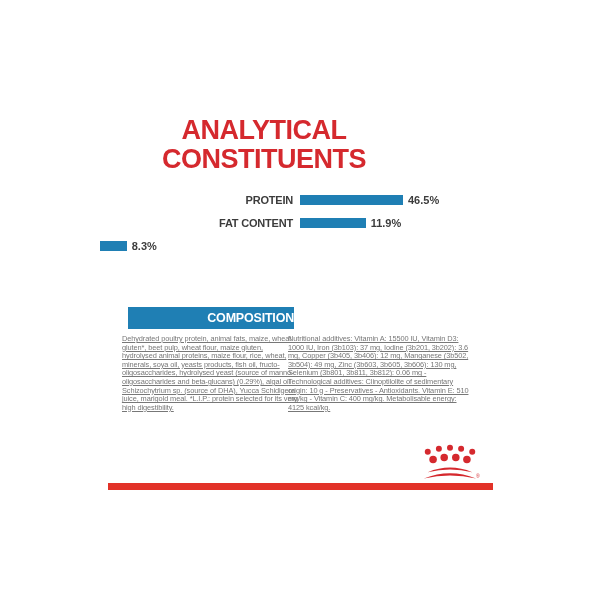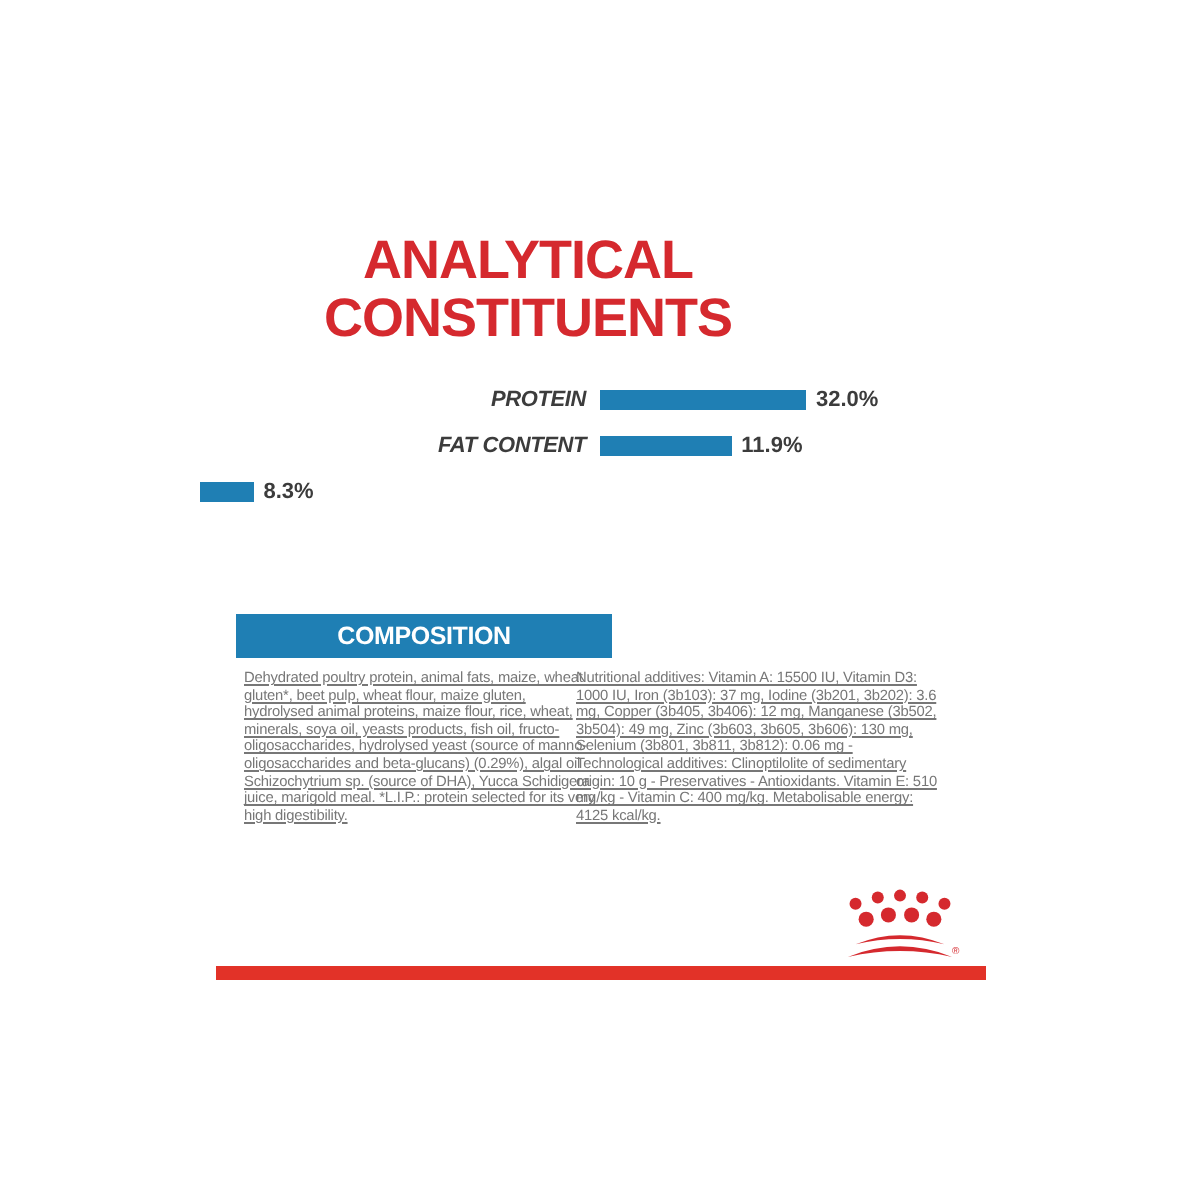--- a/index.html
+++ b/index.html
@@ -5,27 +5,27 @@
   html,body{margin:0;padding:0;background:#fff;}
   #page{position:relative;width:600px;height:600px;background:#fff;overflow:hidden;
         font-family:"Liberation Sans", sans-serif;}
   
   .title{position:absolute;left:0;top:116px;width:528px;text-align:center;
          color:var(--red);font-weight:bold;font-size:27px;line-height:29px;letter-spacing:-.5px;}
   
   .chart{position:absolute;left:100px;top:188px;}
   .crow{display:flex;align-items:center;height:23px;}
   .clabel{display:inline-block;width:193px;text-align:right;padding-right:7px;
-          font-size:11px;font-weight:bold;color:var(--label_dark);letter-spacing:-.2px;white-space:nowrap;font-style:italic;}
+          font-size:11px;font-weight:bold;color:var(--label_dark);letter-spacing:-.2px;white-space:nowrap;}
   .cbar{display:inline-block;height:10px;background:var(--blue);}
   .cval{font-size:11px;font-weight:bold;color:var(--label_dark);margin-left:5px;white-space:nowrap;}
   
   .sechdr{position:absolute;top:307px;height:22px;background:var(--blue);color:#fff;
           font-weight:bold;font-size:12.5px;line-height:22px;text-align:center;letter-spacing:-.2px;}
-  .hdr-comp{left:118px;width:188px;}
+  .hdr-comp{left:128px;width:166px;text-align:right;}
   .hdr-add{left:305px;width:173px;}
   
   .para{position:absolute;top:335px;font-size:7.4px;line-height:8.6px;color:var(--body_gray);
         text-align:left;letter-spacing:-.1px;text-decoration:underline;}
   .para-comp{left:122px;width:177px;}
   .para-add{left:288px;width:181px;}
   
   .crown{position:absolute;left:421px;top:443px;width:58px;height:39px;}
   .regmark{position:absolute;left:476px;top:473px;font-size:5px;color:var(--red);}
   
@@ -38,21 +38,21 @@
 
   <div class="title">
     <div>ANALYTICAL</div>
     <div>CONSTITUENTS</div>
   </div>
 
   <div class="chart">
       <div class="crow">
         <span class="clabel">PROTEIN</span>
         <span class="cbar" style="width: 103px;"></span>
-        <span class="cval">32.0%</span>
+        <span class="cval">46.5%</span>
       </div>
       <div class="crow">
         <span class="clabel">FAT CONTENT</span>
         <span class="cbar" style="width: 65.6625px;"></span>
         <span class="cval">11.9%</span>
       </div>
       <div class="crow">
         <span class="cbar" style="width: 26.7156px;"></span>
         <span class="cval">8.3%</span>
       </div>

